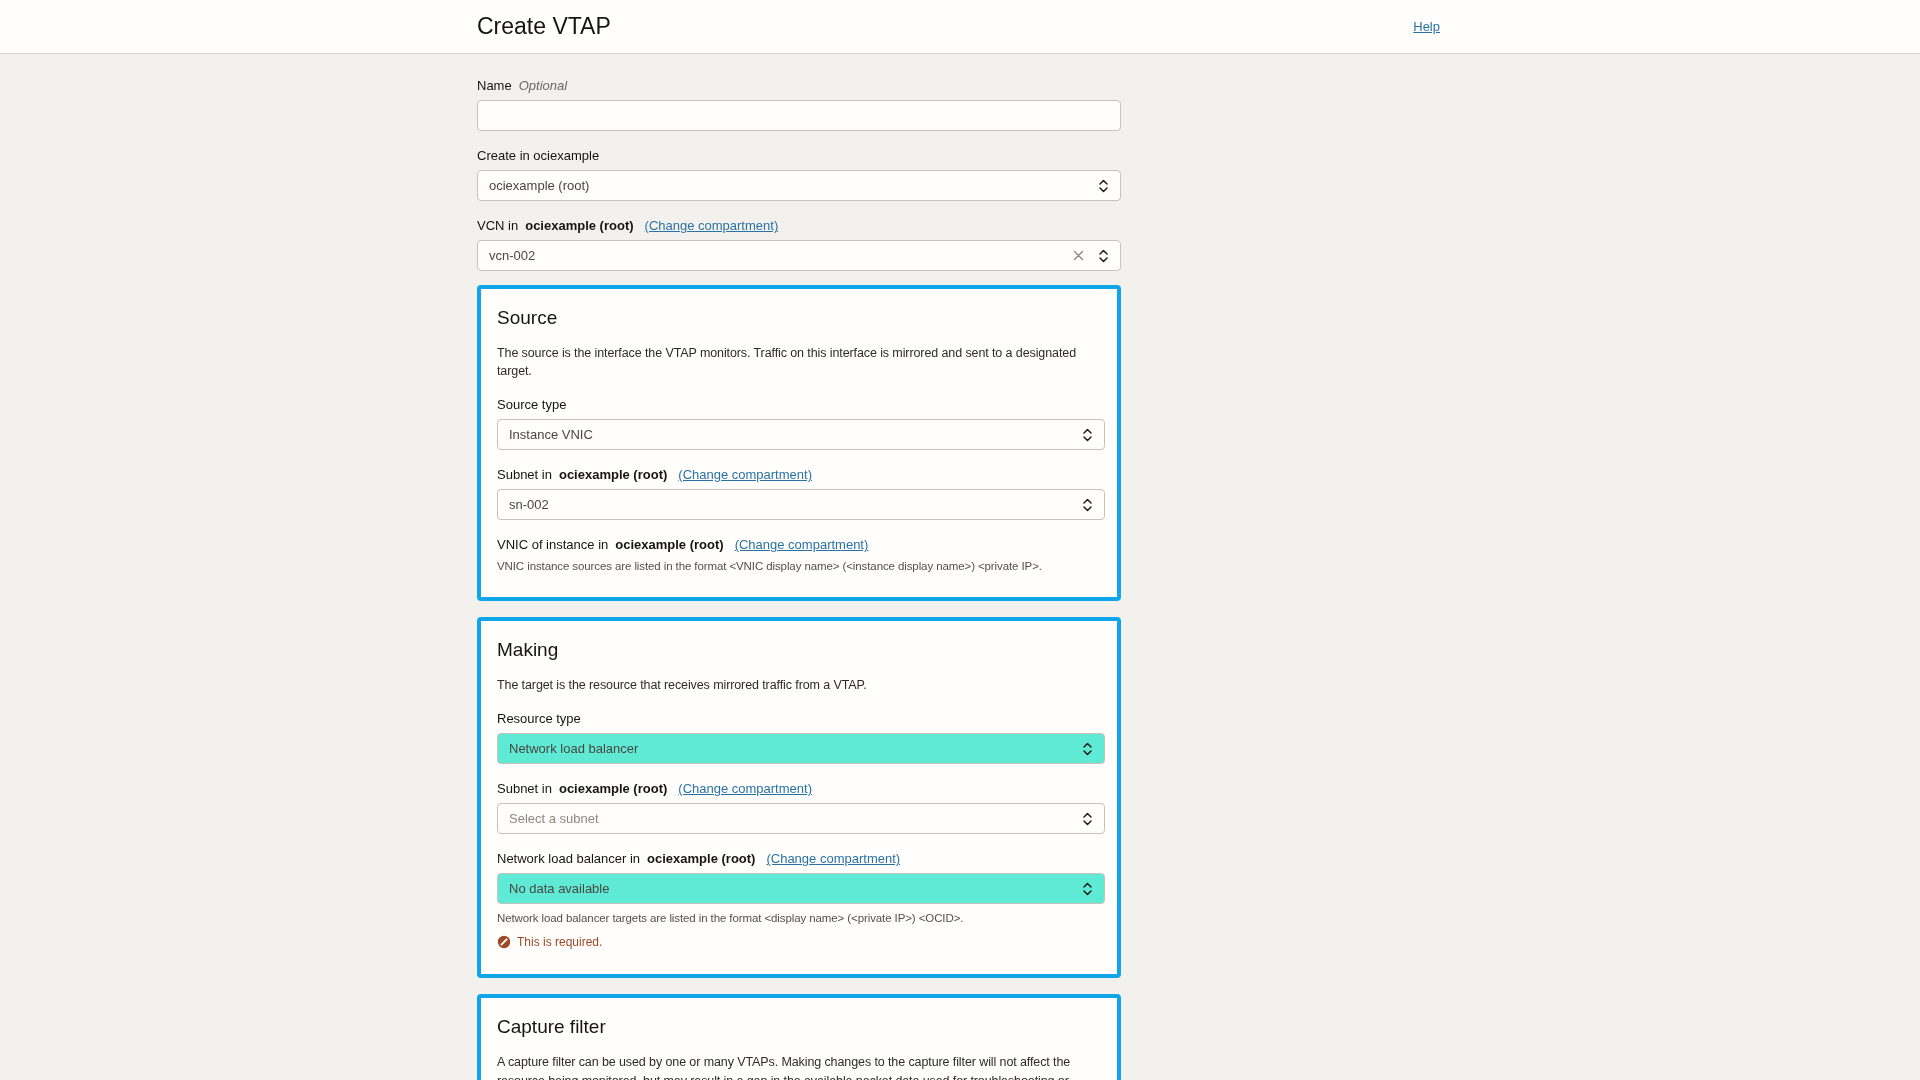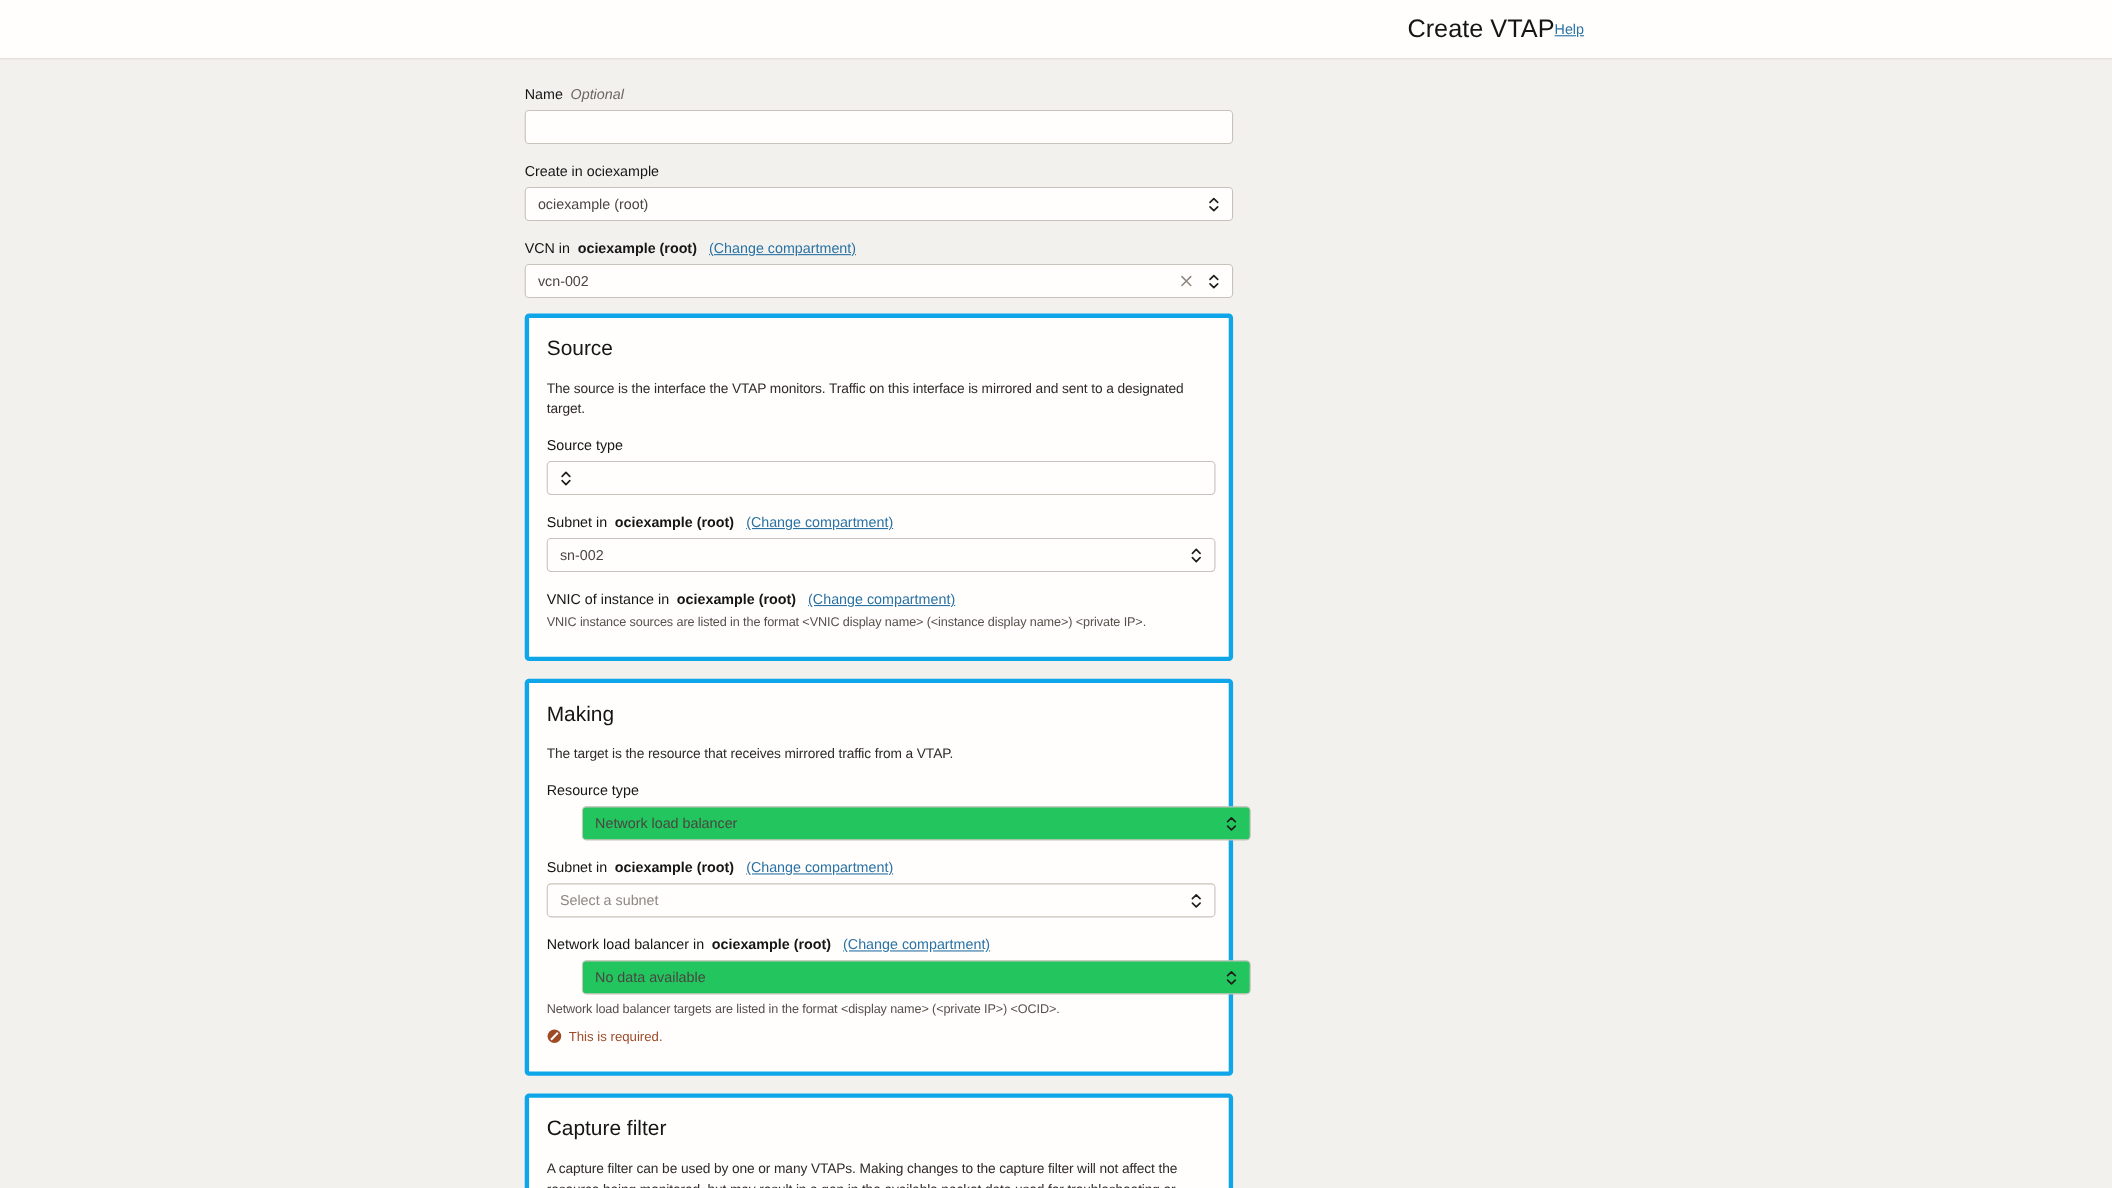--- a/index.html
+++ b/index.html
@@ -9,21 +9,21 @@
     background: #f3f1ee;
     color: #161513;
     overflow: hidden;
   }
   .header {
     height: 54px;
     background: #fffefd;
     border-bottom: 1px solid #dad6d1;
     display: flex;
     align-items: center;
-    justify-content: flex-end;
+    justify-content: space-between;
     padding: 0 480px 0 477px;
   }
   .page-title { font-size: 23px; font-weight: 400; letter-spacing: 0; }
   a.link { color: #2a72a4; text-decoration: underline; cursor: pointer; }
   .help-link { font-size: 13px; }
 
   .main { margin-left: 477px; width: 644px; padding-top: 24px; padding-bottom: 20px; }
 
   .field { margin-top: 17px; }
   .field:first-child { margin-top: 0; }
@@ -59,21 +59,21 @@
     background: #fffefd;
     display: flex;
     align-items: center;
     padding: 0 11px;
     font-size: 13px;
     color: #4a4641;
     cursor: pointer;
   }
   .select .val { flex: 1; overflow: hidden; white-space: nowrap; }
   .select.placeholder .val { color: #8d8880; }
-  .select.pink { background: #22c55e; margin-left: 32px; }
+  .select.pink { background: #5eead4; }
   .select .right-icons { display: flex; align-items: center; gap: 14px; }
   .chevron, .clear-x { display: flex; align-items: center; }
 
   .card {
     margin-top: 14px;
     background: #fffefd;
     border: 4px solid #0ea5e9;
     border-radius: 4px;
     padding: 18px 12px 25px 16px;
   }
@@ -151,20 +151,21 @@
 
   <div class="card">
     <h2>Source</h2>
     <p class="desc">The source is the interface the VTAP monitors. Traffic on this interface is mirrored and sent to a designated target.</p>
 
     <div class="field">
       <div class="label-row">
         <span>Source type</span>
       </div>
       <div class="select">
+        <span class="val">Instance VNIC</span>
         <span class="right-icons">
           <span class="chevron">
             <svg width="11" height="16" viewBox="0 0 11 16" fill="none" stroke="#211f1c" stroke-width="1.5" stroke-linecap="round" stroke-linejoin="round">
                 <path d="M2 6 L5.5 2.5 L9 6"></path>
                 <path d="M2 10 L5.5 13.5 L9 10"></path>
               </svg>
           </span>
         </span>
       </div>
     </div>

